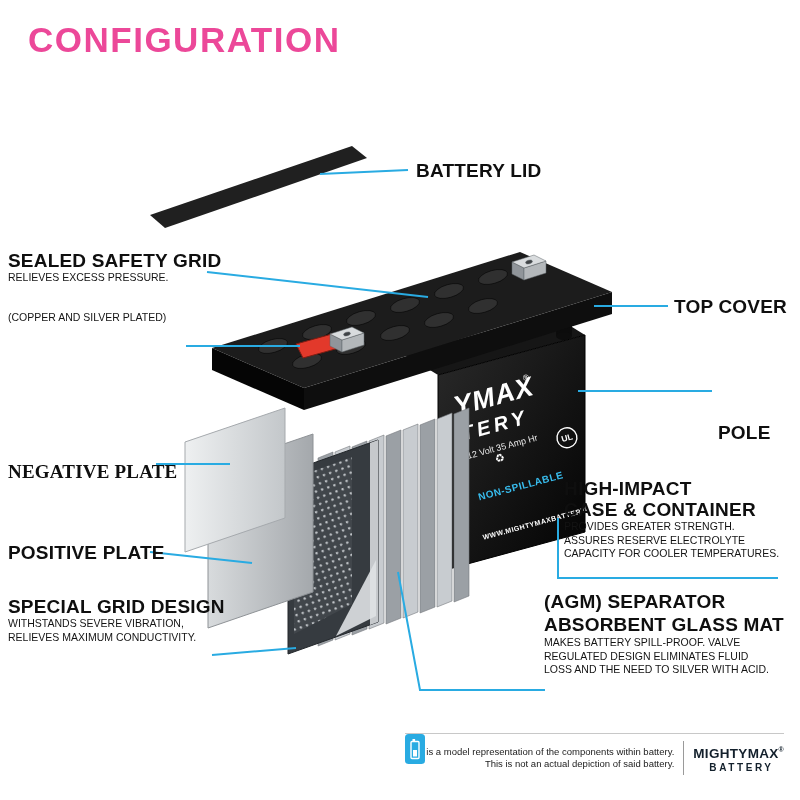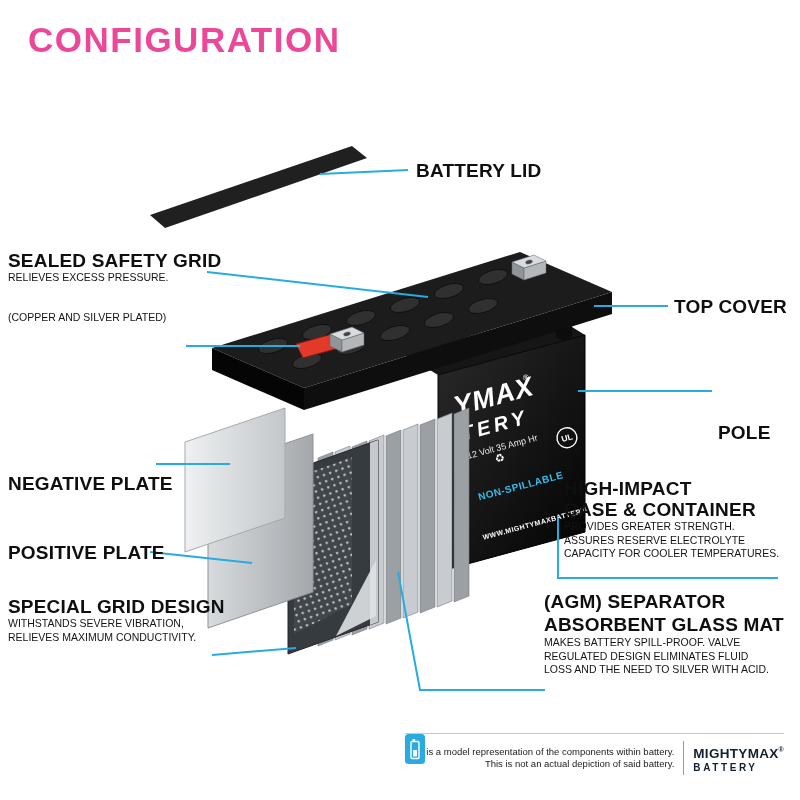--- a/index.html
+++ b/index.html
@@ -31,21 +31,21 @@
   #footer{
     position:absolute;left:405px;right:16px;top:733px;
     border-top:1px solid #c8c8c8;padding-top:7px;
     display:flex;align-items:center;justify-content:flex-end;gap:9px;
   }
   #footer .disc{text-align:right;font-size:9.5px;line-height:12.5px;color:#1b1b1b;}
   #footer .vdiv{width:1px;height:34px;background:#9a9a9a;}
   #footer .brandbox{display:flex;align-items:center;gap:6px;}
   #footer .bt{font-size:13.5px;font-weight:bold;color:#13202c;letter-spacing:.3px;line-height:14px;white-space:nowrap;}
   #footer .bt sup{font-size:7px;}
-  #footer .bb{font-size:10px;font-weight:bold;letter-spacing:2.6px;color:#13202c;margin-top:2px;line-height:10px;}
+  #footer .bb{font-size:10px;font-weight:bold;letter-spacing:2.6px;color:#13202c;margin-top:2px;line-height:10px;margin-left:16px;}
 </style>
 </head>
 <body>
 
 <div class="stage">
 
   <div id="title">CONFIGURATION</div>
 
   <svg width="800" height="800" viewBox="0 0 800 800">
     <defs>
@@ -178,21 +178,21 @@
   </div>
 
   <div class="label" style="left:674px;top:296px;">
     <div class="t">TOP COVER</div>
   </div>
 
   <div class="label" style="left:718px;top:380px;margin-top:42px;">
     <div class="t">POLE</div>
   </div>
 
-  <div class="label" style="left:8px;top:473px;">
+  <div class="label" style="left:8px;top:461px;font-family:Liberation Serif, serif;">
     <div class="t">NEGATIVE PLATE</div>
   </div>
 
   <div class="label" style="left:8px;top:542px;">
     <div class="t">POSITIVE PLATE</div>
   </div>
 
   <div class="label" style="left:8px;top:596px;">
     <div class="t">SPECIAL GRID DESIGN</div>
     <div class="s">WITHSTANDS SEVERE VIBRATION,</div>

